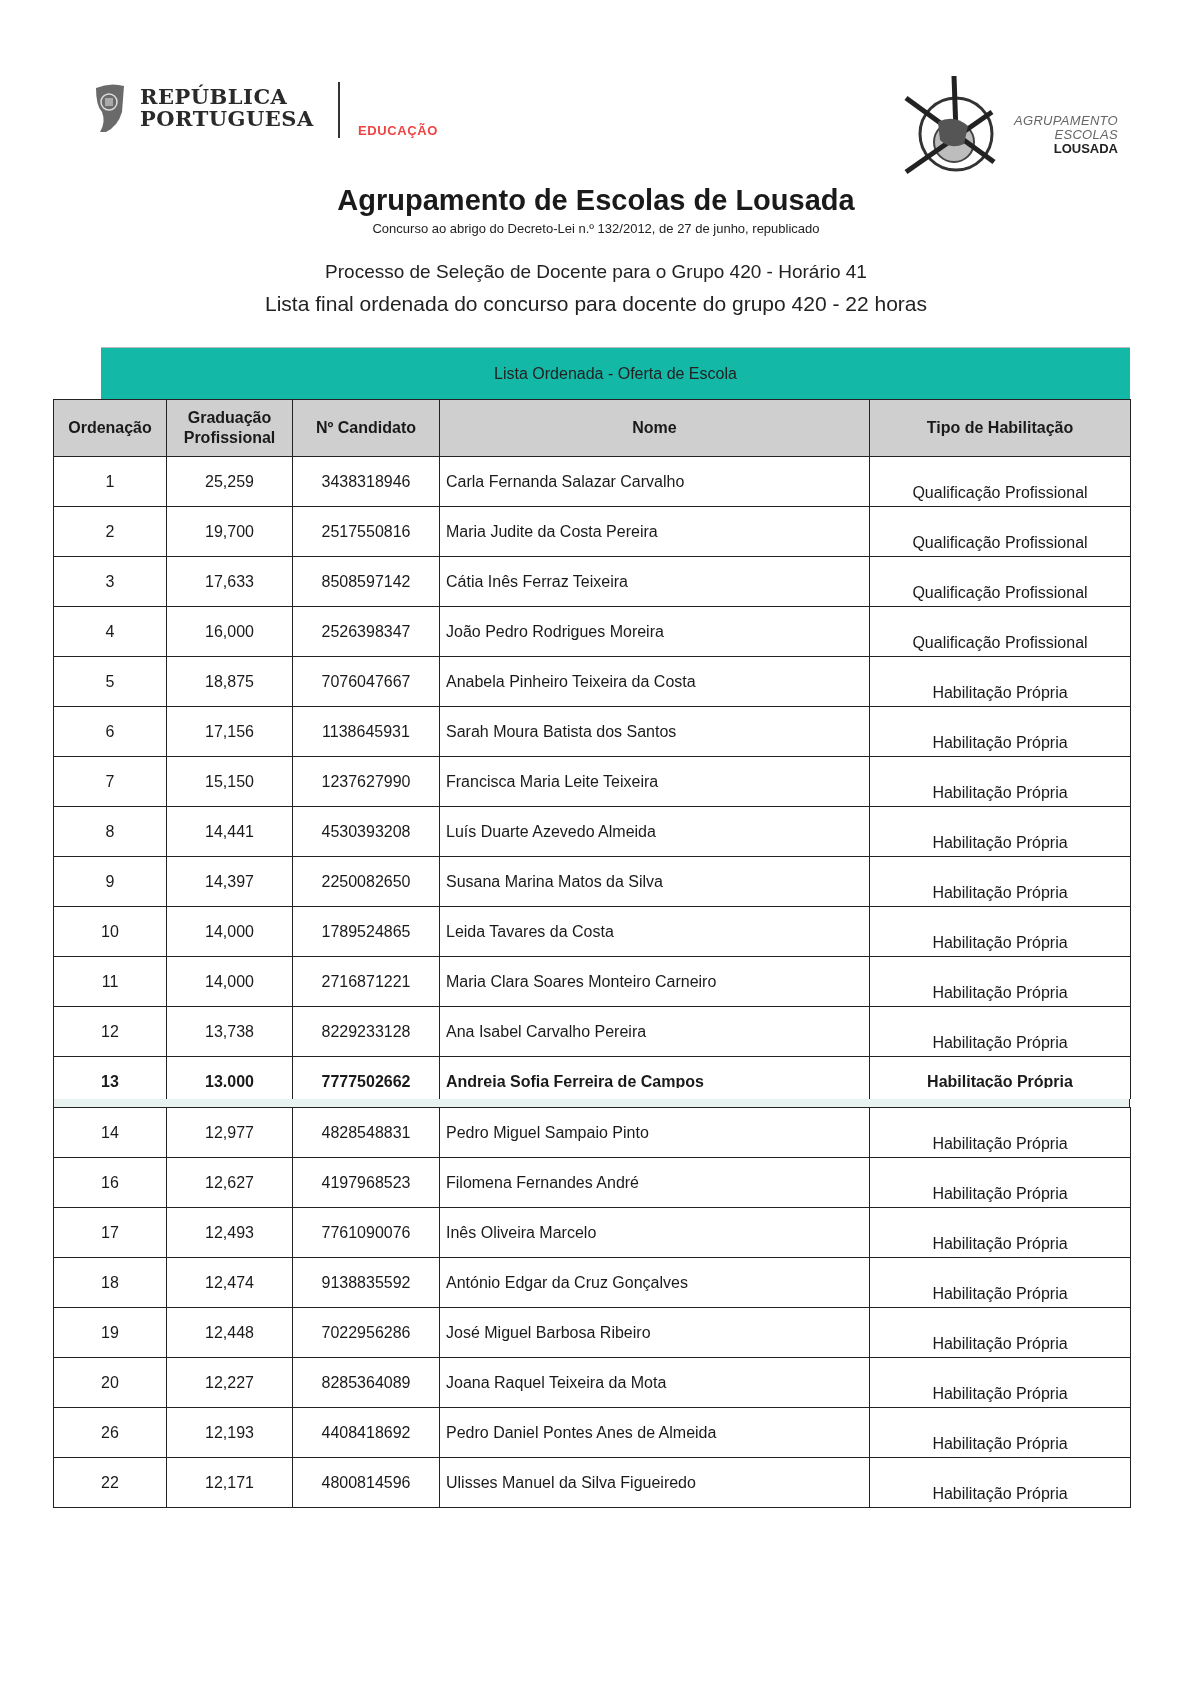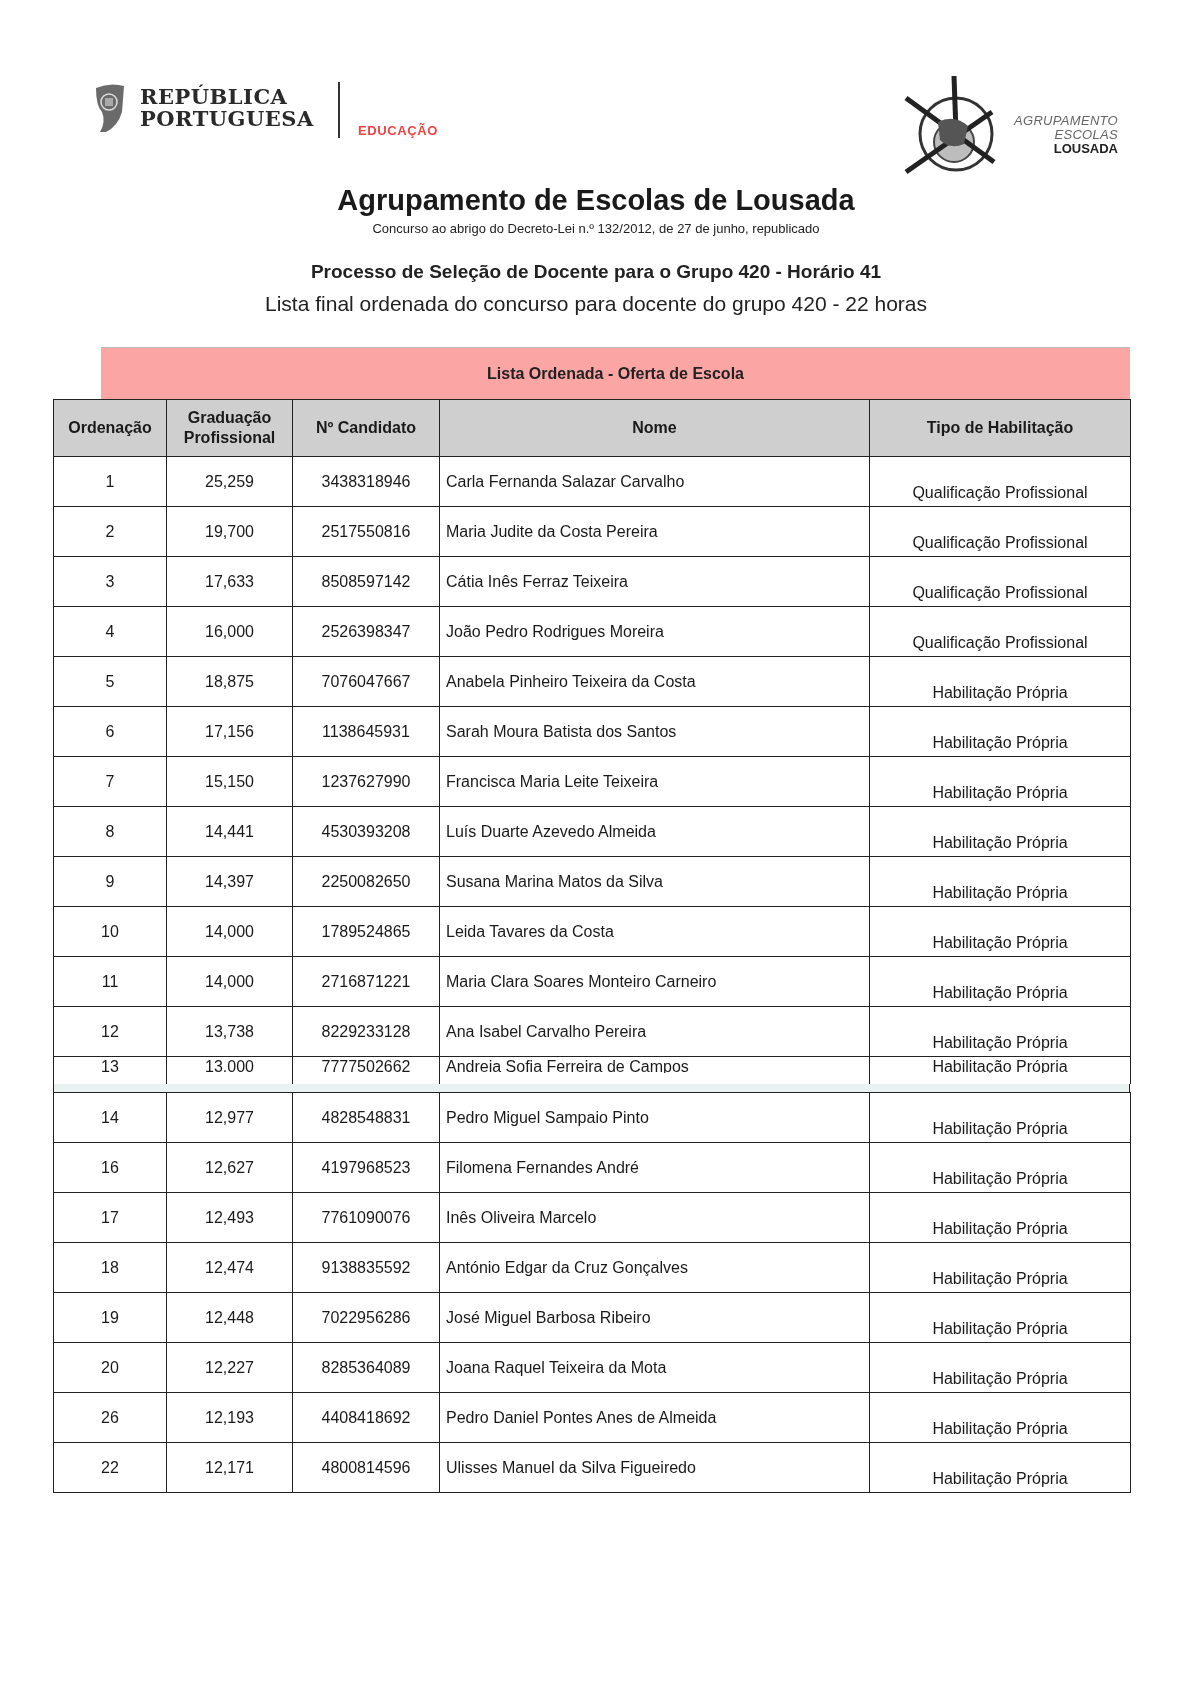--- a/index.html
+++ b/index.html
@@ -20,38 +20,38 @@
              font-size: 13px; line-height: 14px; }
   .ae-text .l1, .ae-text .l2 { font-style: italic; color: #666; letter-spacing: 0.3px; }
   .ae-text .l3 { font-weight: bold; color: #222; }
 
   
   .main-title { position: absolute; left: 0; width: 1192px; top: 184px; text-align: center;
                 font-size: 29px; font-weight: bold; color: #1a1a1a; }
   .subtitle { position: absolute; left: 0; width: 1192px; top: 221px; text-align: center;
               font-size: 13px; color: #222; }
   .proc-title { position: absolute; left: 0; width: 1192px; top: 261px; text-align: center;
-                font-size: 19px; color: #222; font-weight: bold; }
+                font-size: 19px; color: #222; }
   .list-title { position: absolute; left: 0; width: 1192px; top: 292px; text-align: center;
                 font-size: 21px; color: #222; }
 
   
   .table-wrap { position: absolute; left: 53px; top: 347px; width: 1077px; }
-  .caption { height: 51px; background: #fca5a5; display: flex; align-items: center; justify-content: center;
-             font-weight: bold; font-size: 16px; color: #222; border-top: 1px solid #bbb; margin-left: 48px; }
+  .caption { height: 51px; background: #14b8a6; display: flex; align-items: center; justify-content: center;
+             font-weight: normal; font-size: 16px; color: #222; border-top: 1px solid #bbb; margin-left: 48px; }
   table { border-collapse: collapse; width: 1077px; table-layout: fixed; }
   th, td { border: 1.6px solid #222; text-align: center; font-size: 16px; padding: 0; }
   th { background: #cfcfcf; font-weight: bold; height: 56px; line-height: 20px; }
   td { height: 45px; background: #fff; }
   td.name { text-align: left; padding-left: 6px; }
   td.hab { vertical-align: bottom; padding-bottom: 4px; }
   col.c1 { width: 113px; } col.c2 { width: 126px; } col.c3 { width: 147px; }
   col.c4 { width: 430px; } col.c5 { width: 261px; }
-  tr.cut td { height: 26px; vertical-align: top; padding-top: 1px; overflow: hidden;
-              border-bottom: none; }
+  tr.cut td { height: 26px; vertical-align: top; padding-top: 16px; overflow: hidden;
+              border-bottom: none; font-weight: bold; }
   tr.cut td span { display: inline-block; height: 15px; overflow: hidden; vertical-align: top; }
   .scan-gap { height: 8px; background: #e8f3f1; border-left: 1.6px solid #222; border-right: 1.6px solid #222; }
 </style>
 </head>
 <body>
 
 <div class="rp-logo">
   <svg class="rp-emblem" viewBox="0 0 36 52">
     <path d="M4 6 Q18 0 32 4 L30 30 Q26 44 14 50 L8 50 Q14 40 10 30 Q4 24 4 6 Z" fill="#6a6a6a"></path>
     <circle cx="17" cy="20" r="8" fill="none" stroke="#ddd" stroke-width="1.5"></circle>

